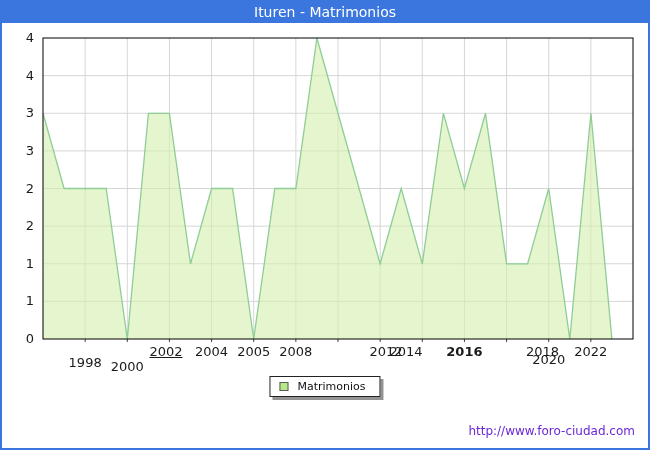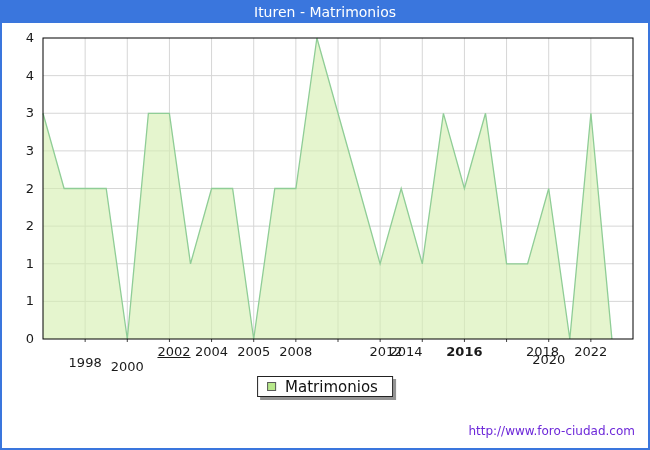--- a/index.html
+++ b/index.html
@@ -29,21 +29,21 @@
   .legend-box{
     position:absolute;left:50%;transform:translateX(-50%);top:353px;
     background:#ffffff;border:1px solid #222;
     box-shadow:3px 3px 0 rgba(120,120,120,0.8);
     padding:2px 14px 2px 9px;display:flex;align-items:center;gap:9px;
     z-index:3;height:21px;
   }
   .legend-swatch{
     width:9px;height:9px;border:1px solid #5a5a5a;display:inline-block;
   }
-  .legend-label{font-size:15px;color:#111;}
+  .legend-label{font-size:11px;color:#111;}
   .footer-url{
     position:absolute;right:13px;top:401px;font-size:12px;color:#6d28d9;z-index:3;
   }
 </style>
 </head>
 <body>
 
 <div class="window">
   <div class="titlebar">
     <span>Ituren - Matrimonios</span>
@@ -93,21 +93,21 @@
         <div class="tick-label y-label" style="left: 6px; top: 270.375px;">1</div>
         <div class="tick-label y-label" style="left: 6px; top: 232.75px;">1</div>
         <div class="tick-label y-label" style="left: 6px; top: 195.125px;">2</div>
         <div class="tick-label y-label" style="left: 6px; top: 157.5px;">2</div>
         <div class="tick-label y-label" style="left: 6px; top: 119.875px;">3</div>
         <div class="tick-label y-label" style="left: 6px; top: 82.25px;">3</div>
         <div class="tick-label y-label" style="left: 6px; top: 44.625px;">4</div>
         <div class="tick-label y-label" style="left: 6px; top: 7px;">4</div>
         <div class="tick-label x-label" style="left: 62.1429px; top: 332px;">1998</div>
         <div class="tick-label x-label" style="left: 104.286px; top: 336px;">2000</div>
-        <div class="tick-label x-label" style="left: 151px; top: 321px; text-decoration: underline;">2002</div>
+        <div class="tick-label x-label" style="left: 143px; top: 321px; text-decoration: underline;">2002</div>
         <div class="tick-label x-label" style="left: 188.571px; top: 321px;">2004</div>
         <div class="tick-label x-label" style="left: 230.714px; top: 321px;">2005</div>
         <div class="tick-label x-label" style="left: 272.857px; top: 321px;">2008</div>
         <div class="tick-label x-label" style="left: 315px; top: 321px; margin-top: 41px;">2010</div>
         <div class="tick-label x-label" style="left: 363px; top: 321px;">2012</div>
         <div class="tick-label x-label" style="left: 383px; top: 321px;">2014</div>
         <div class="tick-label x-label" style="left: 441.429px; top: 321px; font-weight: bold;">2016</div>
         <div class="tick-label x-label" style="left: 483.571px; top: 321px; margin-left: 36px;">2018</div>
         <div class="tick-label x-label" style="left: 525.714px; top: 329px;">2020</div>
         <div class="tick-label x-label" style="left: 567.857px; top: 321px;">2022</div>

